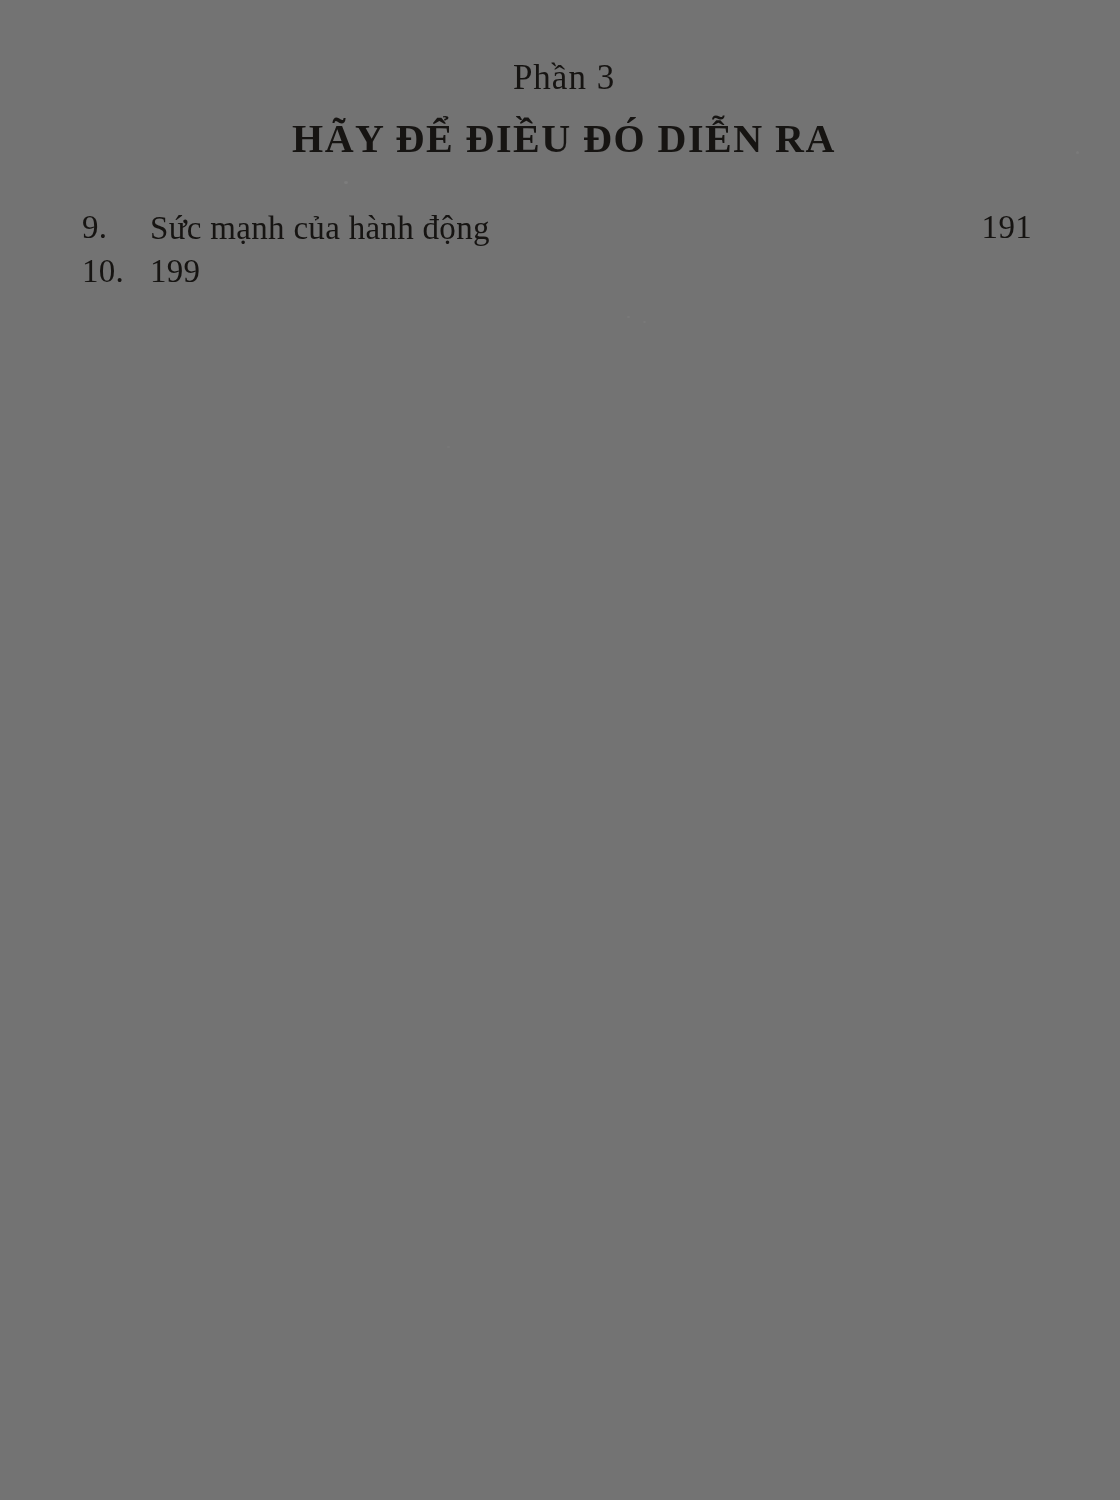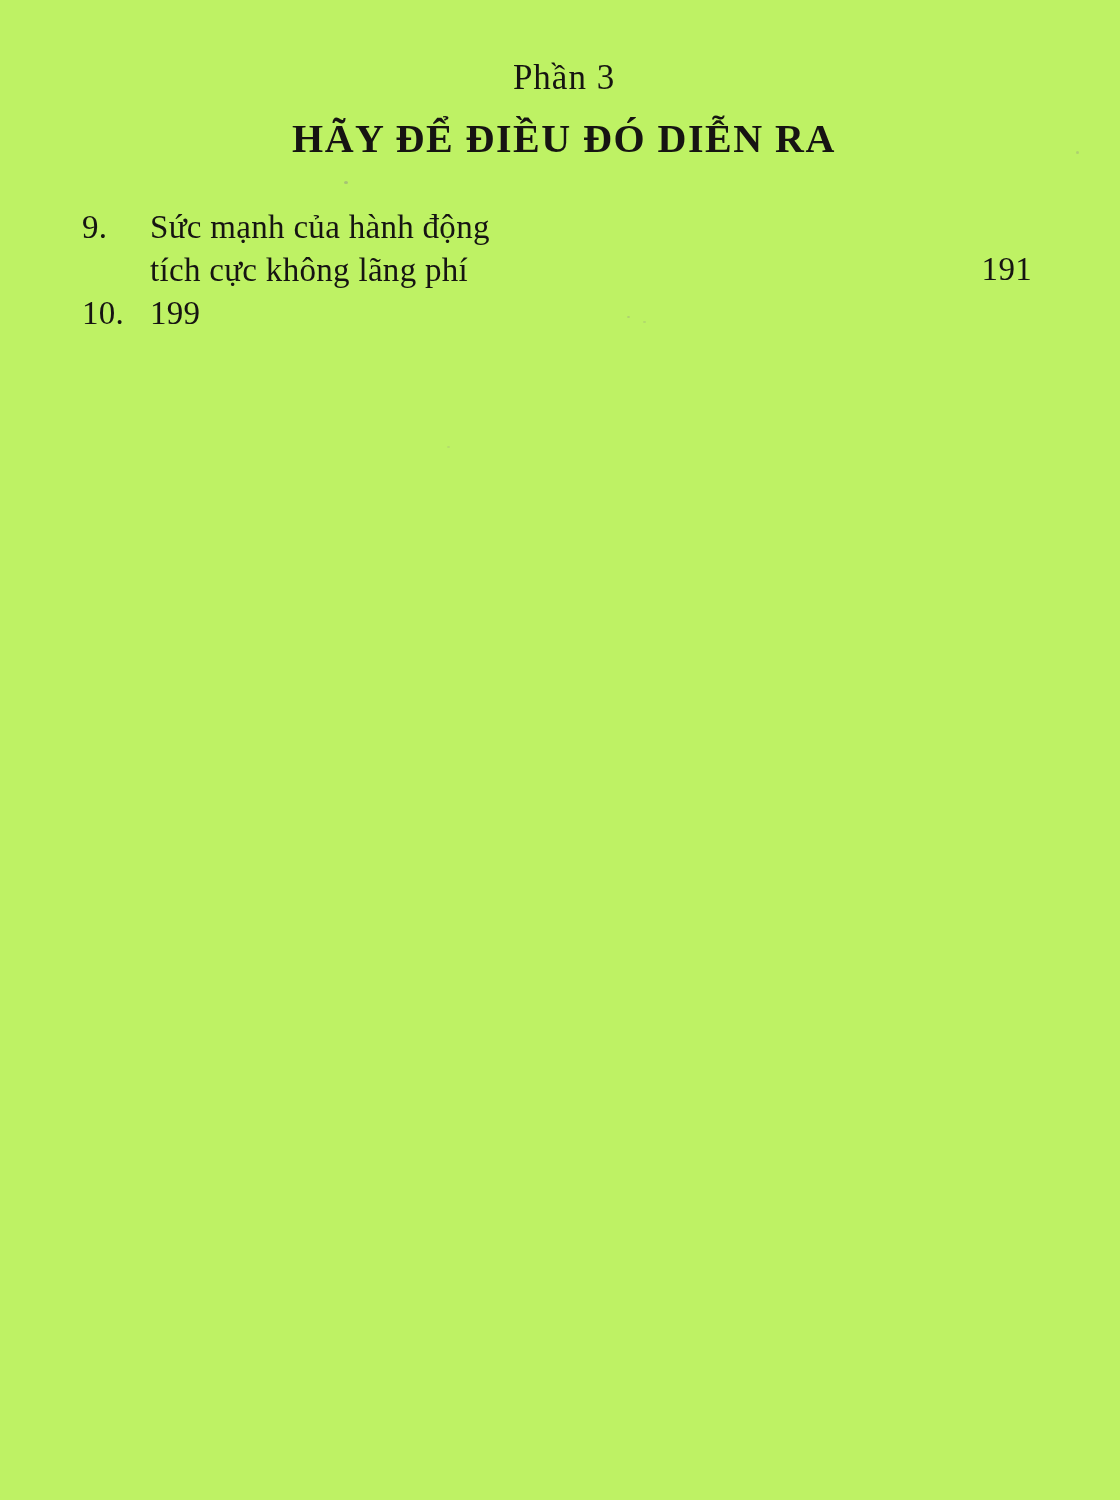--- a/index.html
+++ b/index.html
@@ -4,21 +4,21 @@
 <style>
   html, body {
     margin: 0;
     padding: 0;
     background: #ffffff;
   }
   .page {
     position: relative;
     width: 1120px;
     height: 1500px;
-    background: #bef264;
+    background: #737373;
     overflow: hidden;
     font-family: "Liberation Serif", "DejaVu Serif", serif;
     color: #161412;
     box-sizing: border-box;
     padding: 56px 88px 0 82px;
   }
   .heading-block {
     text-align: center;
     
     padding-left: 14px;
@@ -81,21 +81,20 @@
     <div class="part-label">Phần 3</div>
     <div class="part-title">HÃY ĐỂ ĐIỀU ĐÓ DIỄN RA</div>
   </div>
 
   <div class="toc">
 
     <div class="toc-entry">
       <div class="toc-num">9.</div>
       <div class="toc-text">
         <div>Sức mạnh của hành động</div>
-        <div>tích cực không lãng phí</div>
       </div>
       <div class="toc-page">191</div>
     </div>
 
     <div class="toc-entry">
       <div class="toc-num">10.</div>
       <div class="toc-page">199</div>
     </div>
 
   </div>

